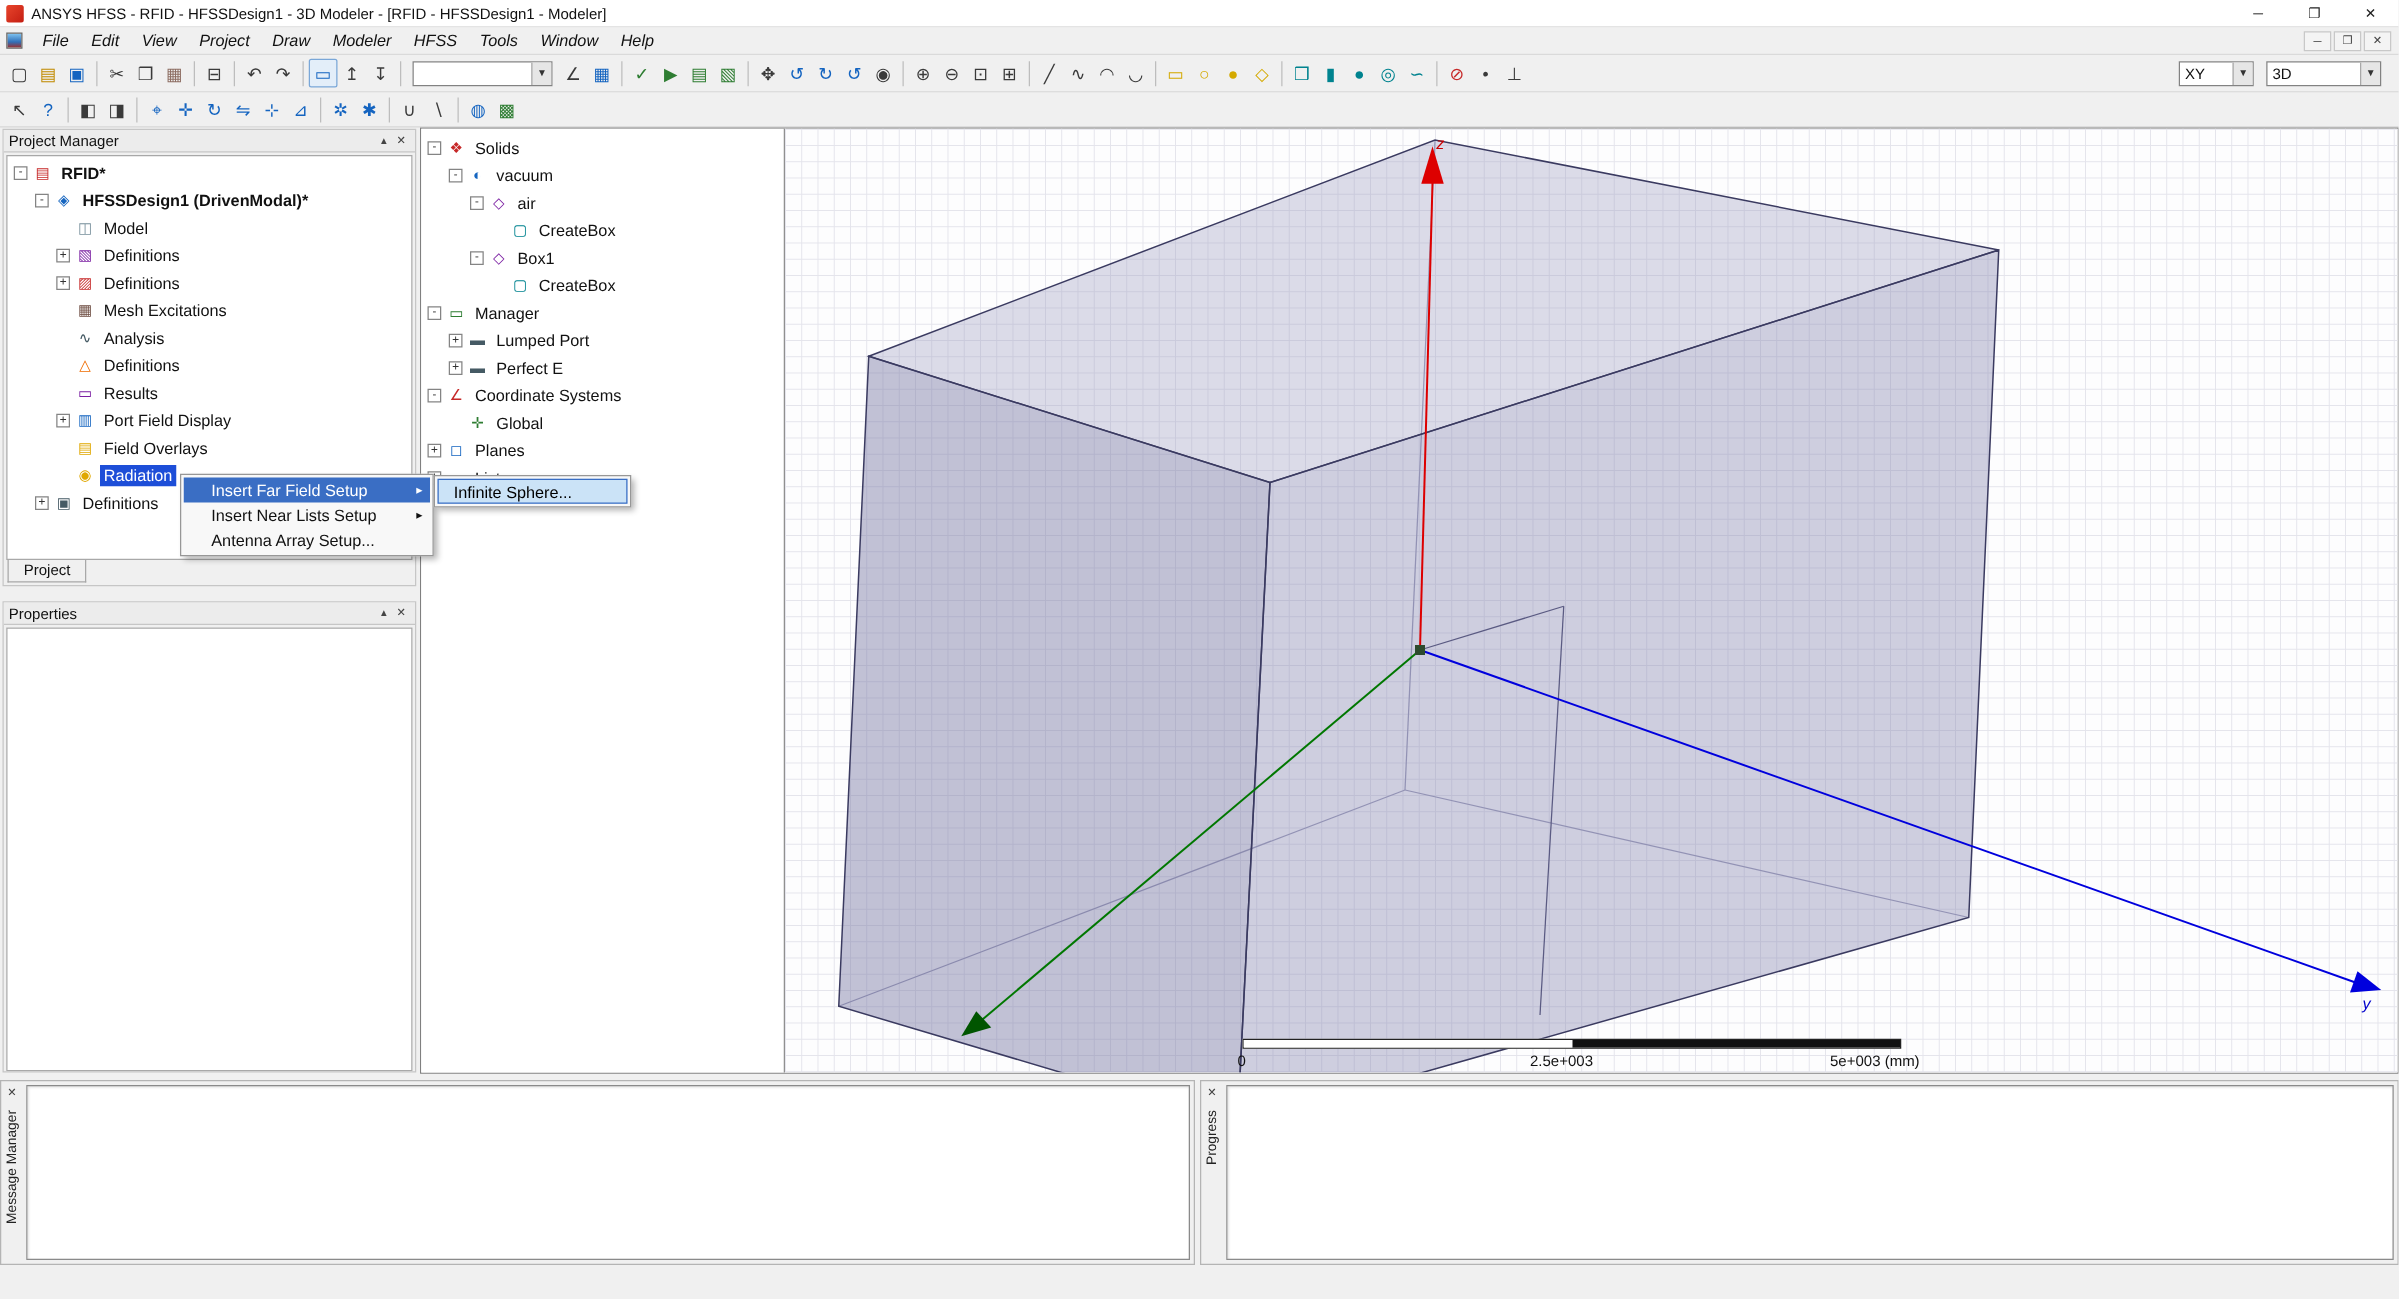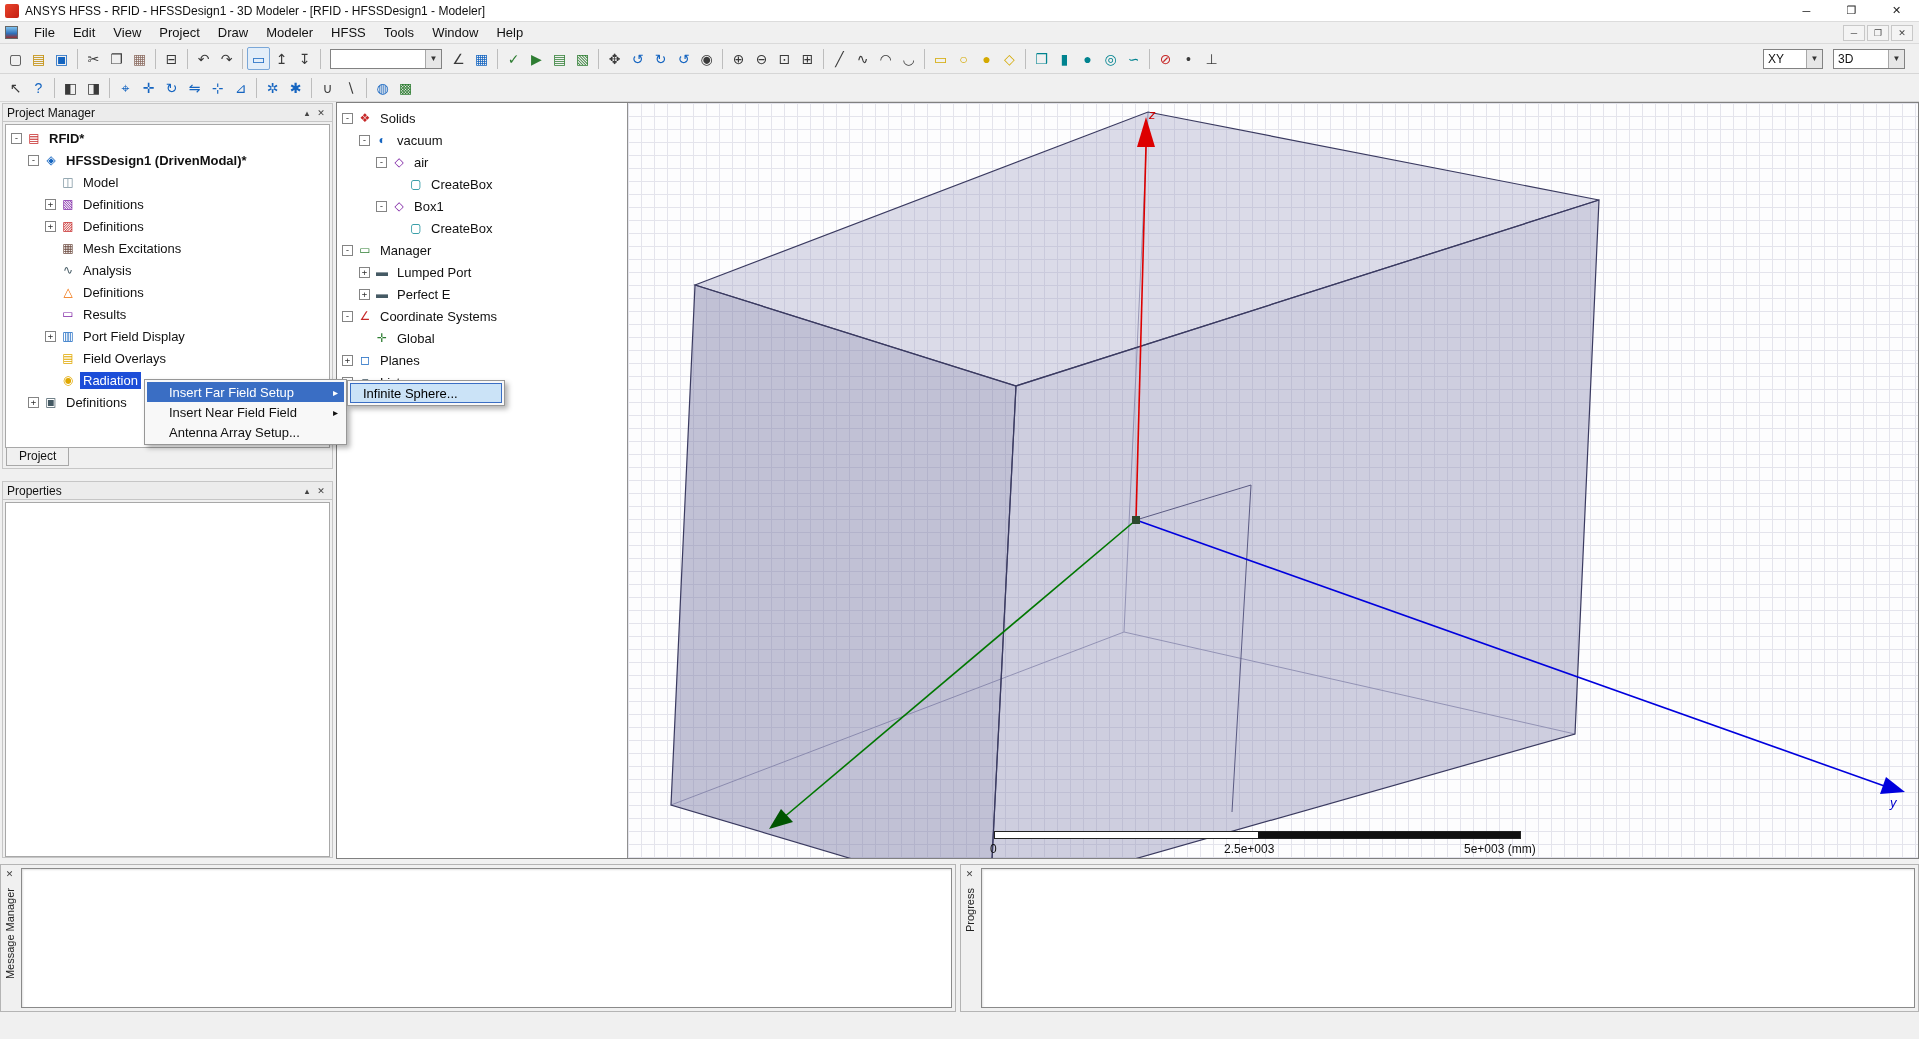--- a/index.html
+++ b/index.html
@@ -11,37 +11,37 @@
   .titlebar { position:absolute; left:0; top:0; right:0; height:22px; background:#ffffff; border-bottom:1px solid #dcdcdc; display:flex; align-items:center; padding-left:5px; font-size:12px; }
   .app-icon { width:14px; height:14px; background:linear-gradient(135deg,#e8452c 0%,#c41e12 100%); border-radius:2px; margin-right:6px; flex:none; }
   .title-text { white-space:nowrap; }
   .win-controls { margin-left:auto; display:flex; height:100%; }
   .win-btn { width:45px; height:100%; display:flex; align-items:center; justify-content:center; font-size:11px; color:#222; }
 
   
   .menubar { position:absolute; left:0; top:22px; right:0; height:22px; background:#f0f0f0; border-bottom:1px solid #dadada; display:flex; align-items:center; }
   .mdi-doc-icon { width:13px; height:13px; margin:0 7px 0 5px; background:linear-gradient(180deg,#7ec2f0 0%,#2f6fb8 60%,#9b3030 100%); border:1px solid #666; flex:none; }
   .menu-items { display:flex; height:100%; align-items:center; }
-  .menu-item { padding:0 9px; height:100%; display:flex; align-items:center; }
+  .menu-item { padding:0 9px; height:100%; display:flex; align-items:center;font-style:italic; }
   .mdi-controls { margin-left:auto; display:flex; margin-right:6px; }
   .mdi-btn { width:22px; height:16px; display:flex; align-items:center; justify-content:center; font-size:9px; color:#444; border:1px solid #c8c8c8; background:#f4f4f4; margin-left:2px; }
 
   
   .toolbar { position:absolute; left:0; right:0; background:#f0f0f0; border-bottom:1px solid #d6d6d6; display:flex; align-items:center; padding:0 4px; }
   .tb1 { top:44px; height:30px; }
   .tb2 { top:74px; height:28px; }
   .trep { display:flex; align-items:center; }
   .titem.tbtn { width:23px; height:23px; display:flex; align-items:center; justify-content:center; font-size:14px; border:1px solid transparent; border-radius:2px; flex:none; }
   .titem.tbtn.pressed { border:1px solid #7aa7d8; background:#e3eef9; }
   .titem.tsep { width:1px; height:20px; background:#bdbdbd; margin:0 4px; flex:none; }
   .tglyph { line-height:1; }
   .combo { height:20px; background:#fff; border:1px solid #828282; display:flex; align-items:center; font-size:12px; margin:0 5px; flex:none; }
   .combo-val { flex:1; padding:0 4px; overflow:hidden; white-space:nowrap; }
   .combo-arr { width:16px; height:100%; background:#e6e6e6; border-left:1px solid #a8a8a8; display:flex; align-items:center; justify-content:center; font-size:8px; color:#333; }
-  .w110 { width:112px; } .w60 { width:60px; } .w72 { width:72px; margin-right:10px; }
+  .w110 { width:112px; } .w60 { width:60px; } .w72 { width:92px; margin-right:10px; }
   .spring { flex:1; }
 
   
   .dock { position:absolute; background:#f0f0f0; display:flex; flex-direction:column; border:1px solid #c6c6c6; }
   .dock-pm { left:2px; top:103px; width:331px; height:366px; }
   .dock-props { left:2px; top:481px; width:331px; height:377px; }
   .dock-head { height:18px; display:flex; align-items:center; background:#ececec; border-bottom:1px solid #c6c6c6; font-size:12px; padding:0 4px; flex:none; }
   .dock-title { flex:1; white-space:nowrap; }
   .dock-btn { width:14px; text-align:center; font-size:9px; color:#444; }
   .dock-body { flex:1; background:#fff; border:1px solid #a8a8a8; margin:2px 2px 0 2px; overflow:hidden; padding-top:2px; }
@@ -700,21 +700,21 @@
   </div>
 
   <div class="ctx ctx-main">
 
       <div class="ctx-item sel">
         <span class="ctx-label">Insert Far Field Setup</span>
         <span class="ctx-arrow">▸</span>
       </div>
 
       <div class="ctx-item">
-        <span class="ctx-label">Insert Near Field Field</span>
+        <span class="ctx-label">Insert Near Lists Setup</span>
         <span class="ctx-arrow">▸</span>
       </div>
 
       <div class="ctx-item">
         <span class="ctx-label">Antenna Array Setup...</span>
 
       </div>
     </div>
   <div class="ctx ctx-sub">
 

